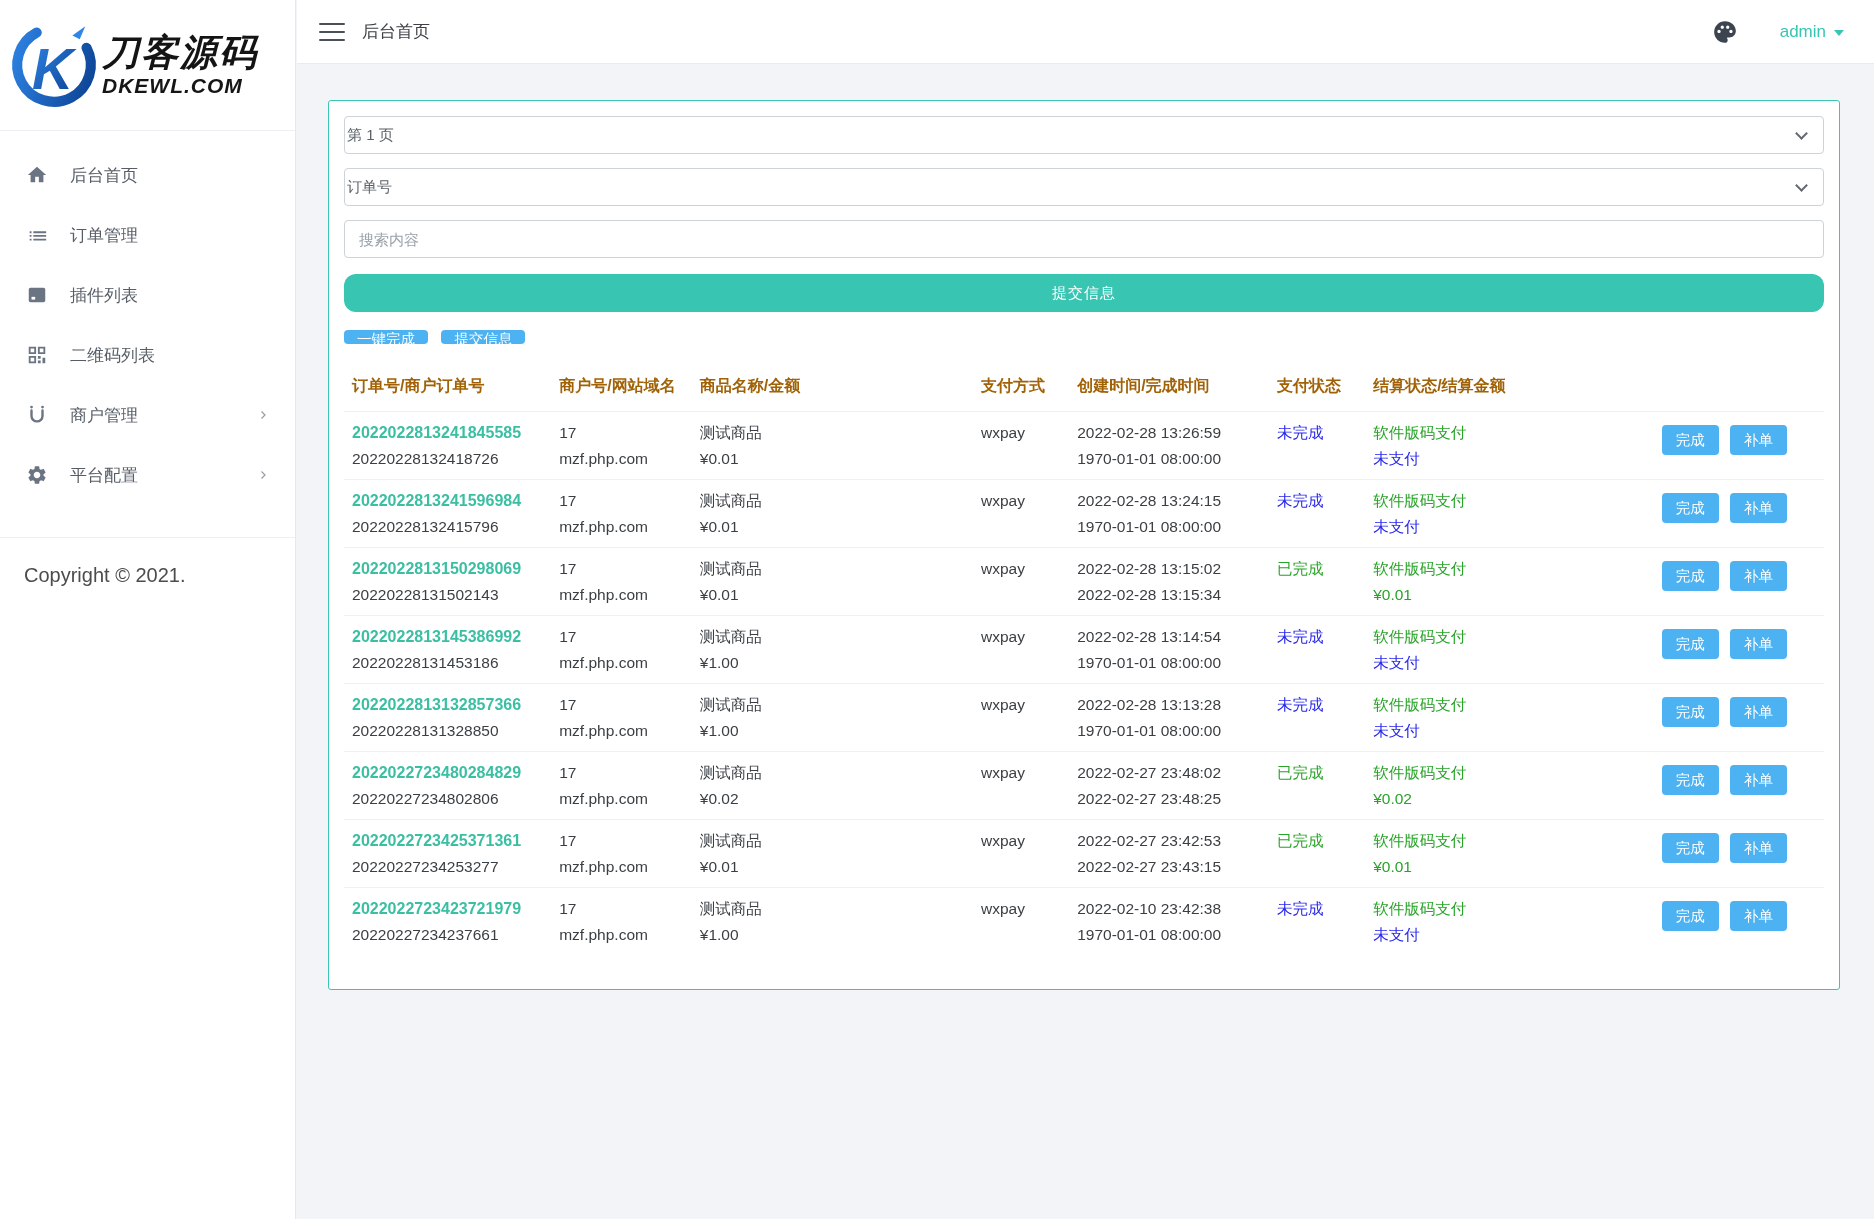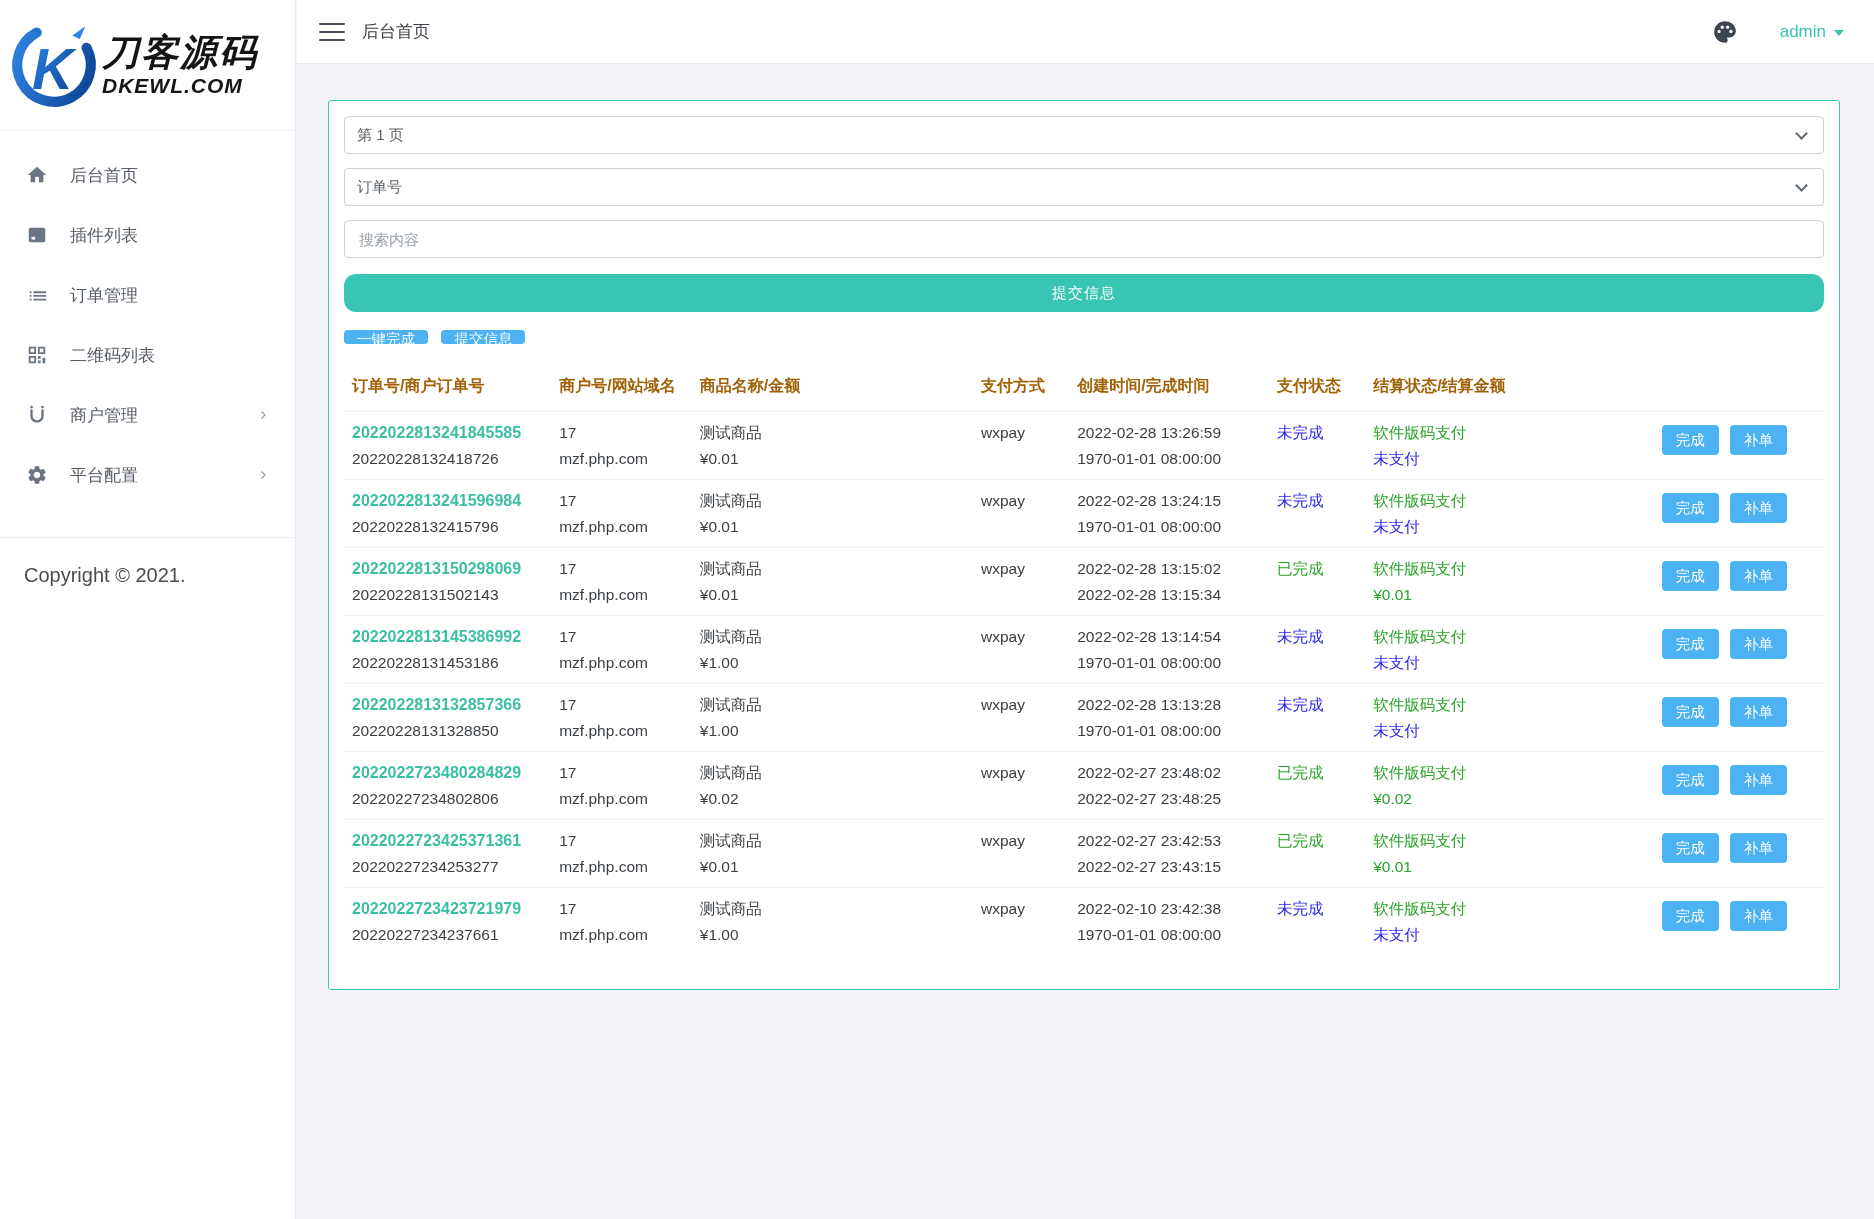--- a/index.html
+++ b/index.html
@@ -58,21 +58,21 @@
   .content{padding:36px 34px 40px 31px;}
   .card{background:#fff;border:1px solid var(--accent);border-radius:3px;}
   .card-header{
     background:var(--accent);color:#fff;font-size:19px;
     padding:15px 20px;letter-spacing:1px;
   }
   .card-body{padding:15px 15px 34px 15px;}
   .form-select{
     position:relative;width:100%;height:38px;margin-bottom:14px;
     border:1px solid #ccd3d9;border-radius:4px;background:#fff;
-    display:flex;align-items:center;padding:0 12px;
+    display:flex;align-items:center;padding:0 2px;
     font-size:15px;color:#5a6268;cursor:pointer;
   }
   .sel-caret{
     position:absolute;right:17px;top:12px;width:9px;height:9px;
     border-right:2px solid #606870;border-bottom:2px solid #606870;
     transform:rotate(45deg);
   }
   .form-input{
     width:100%;height:38px;margin-bottom:16px;
     border:1px solid #ccd3d9;border-radius:4px;
@@ -132,30 +132,30 @@
 
   <nav class="menu">
     <div class="menu-item">
       <svg class="mi-icon" viewBox="0 0 24 24" fill="currentColor">
           <path d="M10 20v-6h4v6h5v-8h3L12 3 2 12h3v8z"></path>
         </svg>
       <span>后台首页</span>
     </div>
     <div class="menu-item">
       <svg class="mi-icon" viewBox="0 0 24 24" fill="currentColor">
+          <path d="M4 14h2v-2H4v2zm0 4h2v-2H4v2zm0-8h2V8H4v2zm4 4h14v-2H8v2zm0 4h14v-2H8v2zM8 8v2h14V8H8z"></path>
+        </svg>
+      <span>订单管理</span>
+    </div>
+    <div class="menu-item">
+      <svg class="mi-icon" viewBox="0 0 24 24" fill="currentColor">
           <path d="M5 4h14a2 2 0 0 1 2 2v12a2 2 0 0 1-2 2H5a2 2 0 0 1-2-2V6a2 2 0 0 1 2-2z"></path>
           <rect x="6" y="14" width="4" height="3" fill="#fff"></rect>
         </svg>
       <span>插件列表</span>
-    </div>
-    <div class="menu-item">
-      <svg class="mi-icon" viewBox="0 0 24 24" fill="currentColor">
-          <path d="M4 14h2v-2H4v2zm0 4h2v-2H4v2zm0-8h2V8H4v2zm4 4h14v-2H8v2zm0 4h14v-2H8v2zM8 8v2h14V8H8z"></path>
-        </svg>
-      <span>订单管理</span>
     </div>
     <div class="menu-item">
       <svg class="mi-icon" viewBox="0 0 24 24" fill="currentColor">
           <path d="M3 3h8v8H3V3zm2 2v4h4V5H5zm8-2h8v8h-8V3zm2 2v4h4V5h-4zM3 13h8v8H3v-8zm2 2v4h4v-4H5zm13 0h3v3h-3v-3zm-5-2h3v3h-3v-3zm5 5h3v3h-3v-3zm-5 0h3v3h-3v-3z"></path>
         </svg>
       <span>二维码列表</span>
     </div>
     <div class="menu-item">
       <svg class="mi-icon" viewBox="0 0 24 24" fill="none" stroke="currentColor" stroke-width="2.6">
           <path d="M6 7v6a6 6 0 0 0 12 0V7" stroke-linecap="round"></path>

